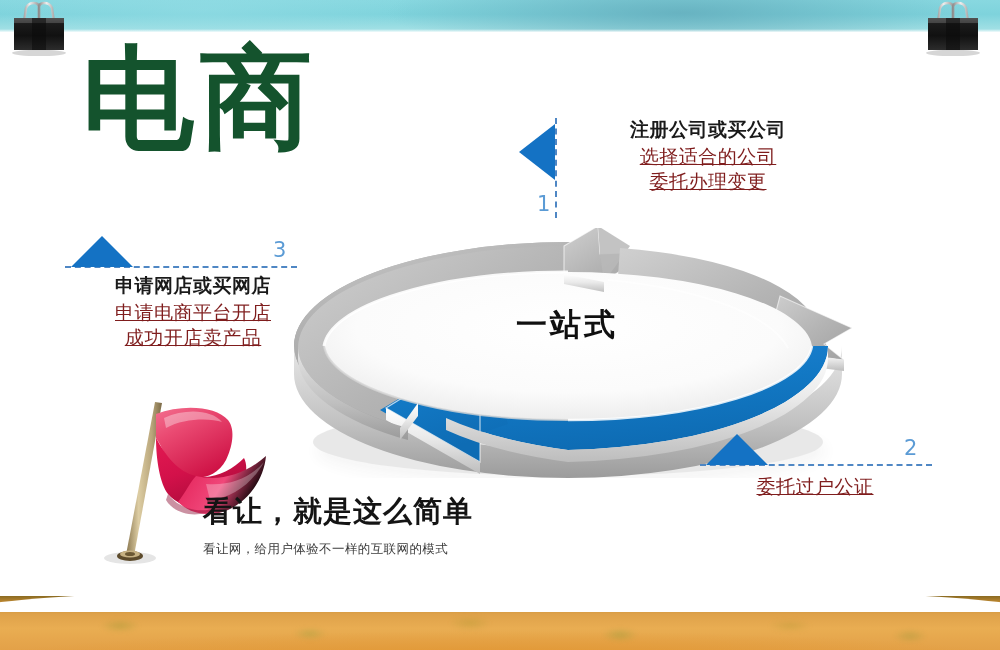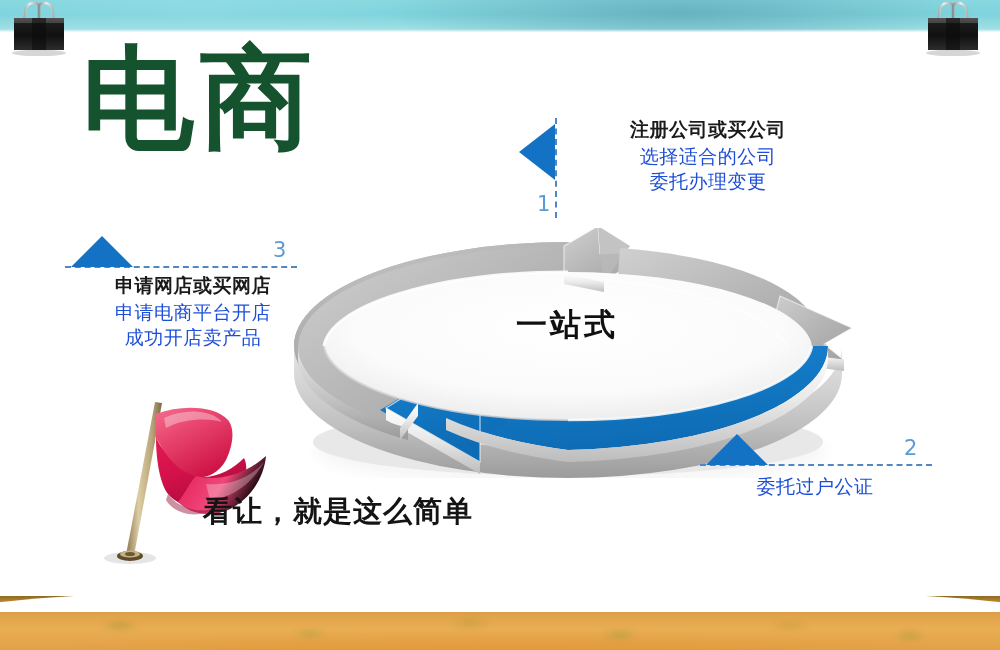--- a/index.html
+++ b/index.html
@@ -79,22 +79,22 @@
     font-size:31px;font-weight:700;color:#101010;letter-spacing:3px;
   }
 
   
   .step{position:absolute;}
   .step .s-title{
     font-size:19px;font-weight:700;color:#1a1a1a;letter-spacing:.5px;
     white-space:nowrap;line-height:1.25;font-family:Liberation Mono, monospace;
   }
   .step .s-line{
-    font-size:19px;color:#1d4ed8;letter-spacing:.5px;
-    white-space:nowrap;line-height:1.32;
+    font-size:19px;color:#7f1d1d;letter-spacing:.5px;
+    white-space:nowrap;line-height:1.32;text-decoration:underline;
   }
   .s-num{
     font-size:21px;color:#5b9bd5;font-weight:400;
   }
 
   
   #step1{left:537px;top:112px;width:300px;height:110px;}
   #step1 .v-rule{
     position:absolute;left:18px;top:6px;width:0;height:100px;
     border-left:2px dashed #4f87c4;
@@ -440,19 +440,20 @@
                C 100 94, 104 84, 110 78 Z" fill="url(#flagTailG)"></path>
 
       <path d="M120 86 C 144 88, 164 80, 178 64 C 166 86, 146 100, 124 102 Z" fill="#ffffff" opacity=".28"></path>
 
       <path d="M82 96 C 92 110, 112 116, 130 110 C 112 122, 88 116, 80 102 Z" fill="#8c0b30" opacity=".45"></path>
     </svg>
   </div>
 
   <div class="slogan">
     <div class="big">看让，就是这么简单</div>
+    <div class="small">看让网，给用户体验不一样的互联网的模式</div>
   </div>
 
   <div class="bottom-field">
     <div class="field-tufts"></div>
   </div>
 
 </div>
 
 </body></html>

